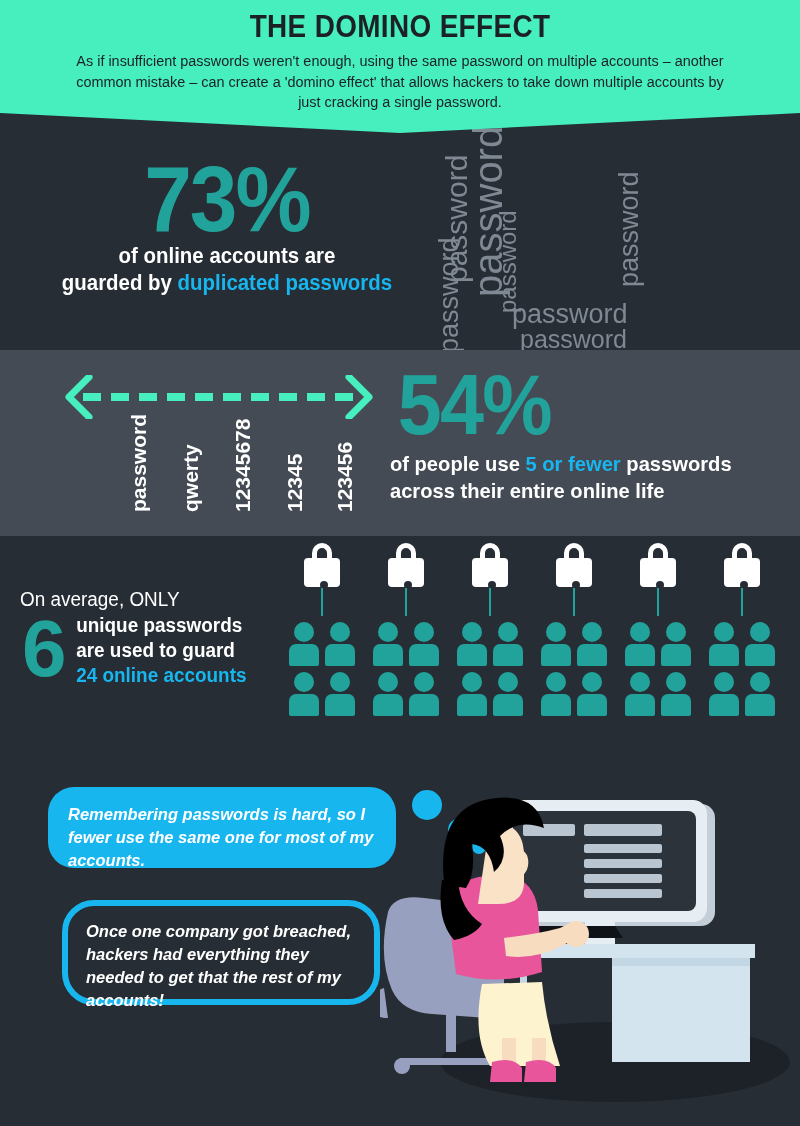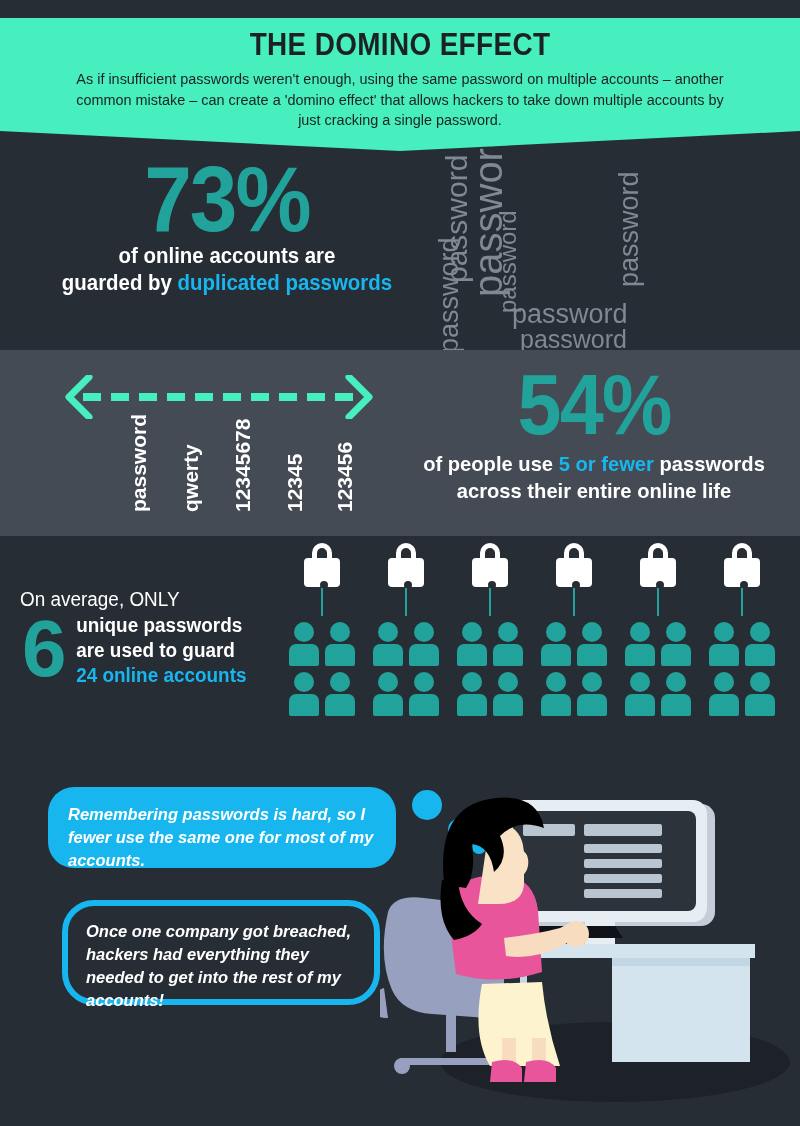--- a/index.html
+++ b/index.html
@@ -12,21 +12,20 @@
   }
   .page{position:relative;width:800px;height:1126px;overflow:hidden;background:#272d34;}
 
   
   .header{
     position:absolute;left:0;top:0;width:800px;height:133px;
     background:#46efbd;
     clip-path:polygon(0 0,800px 0,800px 113px,400px 133px,0 113px);
     text-align:center;
     z-index:3;
-    margin-top:18px;
   }
   .header-title{
     margin:0;padding-top:9px;
     font-size:31px;font-weight:bold;letter-spacing:.4px;
     color:#1c2126;
     font-family:"Liberation Sans", sans-serif;
     transform:scaleX(.9);
   }
   .header-sub{
     margin:6px auto 0;width:706px;
@@ -57,21 +56,21 @@
   .arrow-line{position:absolute;left:38px;top:21px;width:274px;height:8px;
     background:repeating-linear-gradient(to right,#46efbd 0 18px,transparent 18px 28px);}
   .ar-head{position:absolute;width:30px;height:44px;top:3px;}
   .ar-head svg{display:block;}
   .ar-left{left:18px;}
   .ar-right{left:300px;}
   .pw-label{
     position:absolute;color:#ffffff;font-size:21px;font-weight:bold;
     transform-origin:left top;transform:rotate(-90deg);white-space:nowrap;
   }
-  .stat54-wrap{position:absolute;left:396px;top:8px;width:396px;text-align:center;}
+  .stat54-wrap{position:absolute;left:382px;top:8px;width:396px;}
   .big-pct54{
     font-size:86px;font-weight:bold;line-height:92px;color:#21a39b;
     letter-spacing:-2px;transform:scaleX(.92);
   }
   .stat54-line{font-size:21px;line-height:27px;color:#ffffff;font-weight:bold;transform:scaleX(.96);}
 
   
   .sec3{position:absolute;left:0;top:536px;width:688px;height:226px;background:#272d34;}
   .avg-text{position:absolute;left:16px;top:52px;width:270px;color:#fff;}
   .avg-l1{font-size:19.5px;font-weight:normal;color:#ffffff;transform:scaleX(.97);}
@@ -385,21 +384,21 @@
           </div>
         </div>
       </div>
   </div>
 
   <div class="sec4">
     <div class="bubble bubble1">Remembering passwords is hard, so I fewer use the same one for most of my accounts.</div>
     <div class="dot dot1"></div>
     <div class="dot dot2"></div>
     <div class="dot dot3"></div>
-    <div class="bubble bubble2">Once one company got breached, hackers had everything they needed to get into the rest of my accounts!</div>
+    <div class="bubble bubble2">Once one company got breached, hackers had everything they needed to get that the rest of my accounts!</div>
 
     <div class="scene">
       <svg width="420" height="364" viewBox="0 0 420 364">
 
         <ellipse cx="235" cy="300" rx="175" ry="40" fill="#1d2228"></ellipse>
 
         <g>
           <rect x="130" y="42" width="205" height="122" rx="14" fill="#c3ced8"></rect>
           <rect x="122" y="38" width="205" height="122" rx="14" fill="#e6eef4"></rect>
           <rect x="133" y="49" width="183" height="100" rx="8" fill="#2d333a"></rect>

